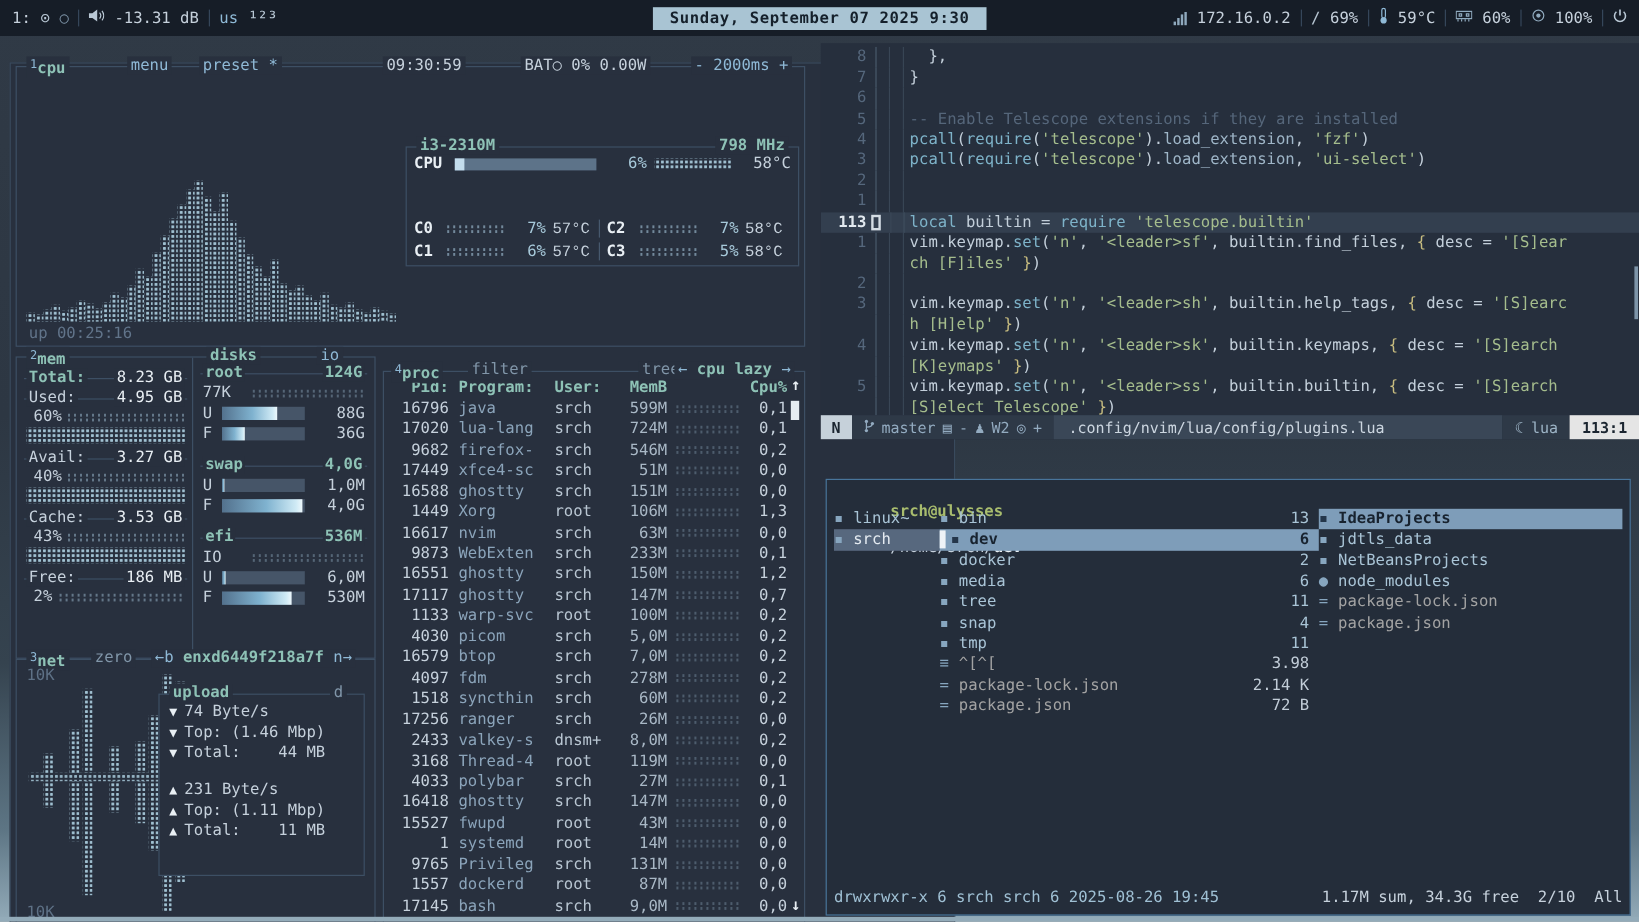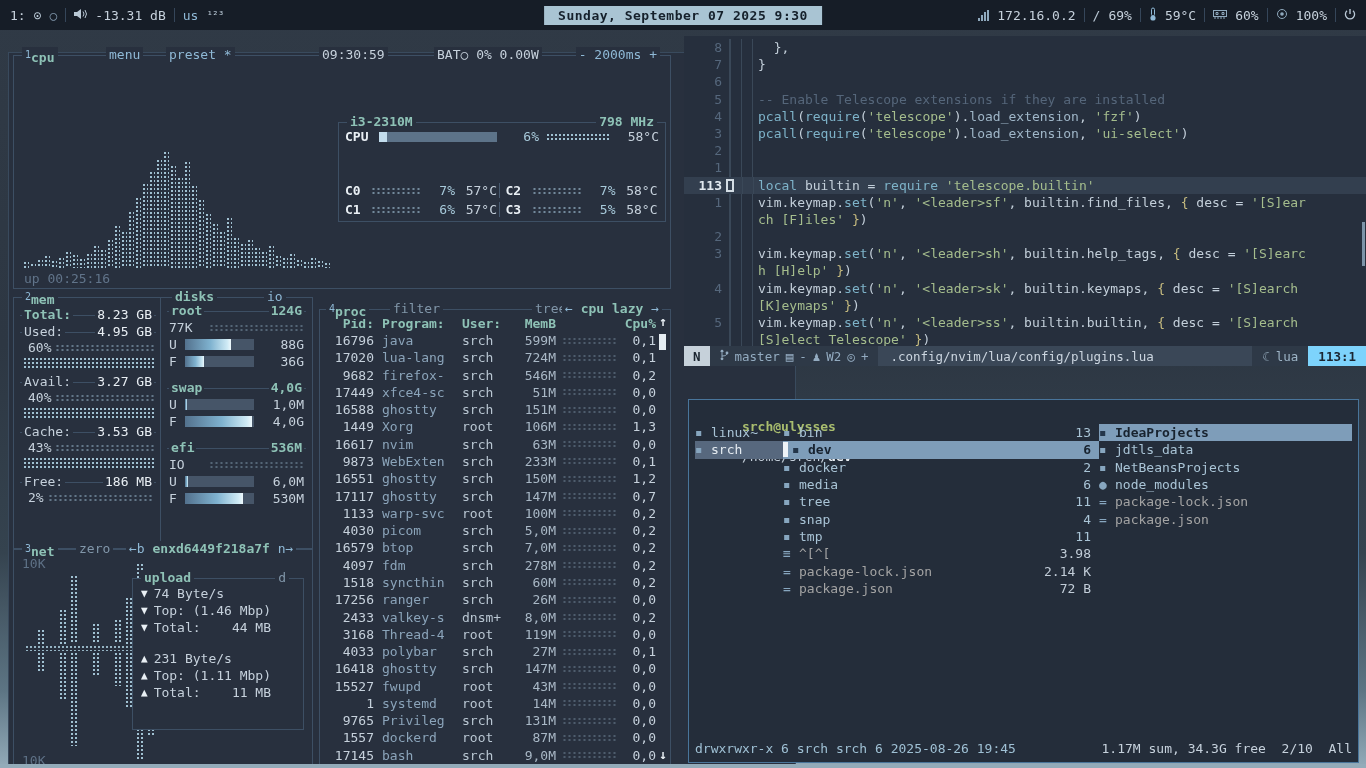--- a/index.html
+++ b/index.html
@@ -16,21 +16,21 @@
     background:linear-gradient(180deg,#303a46 0%,#2d3743 45%,#35434f 72%,#5d7584 90%,#93abb9 100%);}
   
   .topbar{position:absolute;left:0;top:0;width:1366px;height:30px;background:#161d27;
     display:flex;align-items:center;justify-content:space-between;padding:0 10px;box-sizing:border-box;}
   .tb-left,.tb-right{display:flex;align-items:center;gap:8px;white-space:pre;}
   .tb-sep{width:1px;height:14px;background:#35465a;}
   .tb-ico{color:#b9c8d5;}
   .tb-dim{color:#7d93a7;}
   .tb-date{position:absolute;left:50%;transform:translateX(-50%);background:#a9c4d3;color:#15202b;
     padding:2px 14px;font-weight:bold;letter-spacing:.5px;}
-  .kbd123{font-size:11px;color:#b9c8d5;letter-spacing:-1px;}
+  .kbd123{font-size:15px;color:#b9c8d5;letter-spacing:-1px;}
   .sigbars{display:inline-flex;align-items:flex-end;gap:1px;height:11px;}
   .sigbars i{width:2px;background:#8fa9bd;display:block;}
   .sigbars i:nth-child(1){height:3px}.sigbars i:nth-child(2){height:6px}
   .sigbars i:nth-child(3){height:9px}.sigbars i:nth-child(4){height:11px}
   .tbsvg{display:inline-block;vertical-align:-2px;}
   
   .btopwin{position:absolute;left:8px;top:36px;width:788px;height:726px;background:var(--win);
     border:1px solid #394a5d;box-sizing:border-box;margin-top:16px;}
   .panel{position:absolute;border:1px solid var(--bd);box-sizing:border-box;}
   .ptag{position:absolute;top:-9px;background:var(--win);padding:0 3px;white-space:pre;line-height:15px;}
@@ -53,21 +53,21 @@
   .cb-bar{flex:1;height:10px;background:#5d7389;margin-right:8px;position:relative;}
   .cb-fill{position:absolute;left:0;top:0;bottom:0;background:#c3dded;}
   .cb-pct{width:34px;text-align:right;color:var(--lblue);}
   .cb-dots{width:64px;height:9px;margin:0 6px;}
   .cb-temp{width:44px;text-align:right;color:var(--tx);}
   .cb-half{display:flex;align-items:center;flex:1;}
   .cb-half+.cb-half{border-left:1px solid var(--bd2);padding-left:6px;}
   .cb-name{font-weight:bold;color:var(--white);width:26px;}
   .cb-hd{width:50px;height:8px;margin-right:4px;}
   .cb-hp{width:30px;text-align:right;color:var(--lblue);}
-  .cb-ht{width:42px;text-align:right;}
+  .cb-ht{width:42px;text-align:center;font-family:Liberation Mono, monospace;}
   .cb-lav{justify-content:flex-end;color:var(--tx);}
   .uptime{position:absolute;left:10px;bottom:2px;color:#61748a;}
   
   .mem-panel{left:4px;top:244px;width:300px;height:252px;display:flex;}
   .memcol{width:146px;padding:8px 6px 4px 8px;box-sizing:border-box;}
   .diskcol{flex:1;border-left:1px solid var(--bd);padding:4px 8px 4px 8px;box-sizing:border-box;}
   .mrow{display:flex;justify-content:space-between;position:relative;height:17px;align-items:center;white-space:pre;}
   .lead::before{content:"";position:absolute;left:-2px;right:-2px;top:50%;border-top:1px solid var(--bd);}
   .lead span{position:relative;background:var(--win);padding:0 2px;}
   .mlabel{color:var(--tx);}
@@ -135,21 +135,21 @@
   .guides{flex:0 0 34px;background:repeating-linear-gradient(90deg,#3a4858 0 1px,transparent 1px 11px);background-position:8px 0;margin-right:2px;}
   .nline.cur .guides{flex-basis:22px;}
   .tk-p{color:#c3cfda}.tk-k{color:var(--kw)}.tk-s{color:var(--str)}
   .tk-c{color:var(--cm)}.tk-b{color:var(--br)}.tk-f{color:var(--fld)}
   .nscroll{position:absolute;right:1px;top:186px;width:3px;height:44px;background:#7d94a8;}
   .statusline{position:absolute;left:0;bottom:0;right:0;height:20px;display:flex;align-items:stretch;font-size:12.5px;}
   .sl-mode{background:#c6d1da;color:#1b2530;font-weight:bold;padding:0 9px;display:flex;align-items:center;}
   .sl-git{background:#2e3947;color:#93abc0;display:flex;align-items:center;gap:6px;padding:0 10px;white-space:pre;}
   .sl-path{background:#3a4757;color:#ccd6e0;flex:1;display:flex;align-items:center;padding:0 12px;}
   .sl-ft{background:#2e3947;color:#9db4c6;display:flex;align-items:center;gap:6px;padding:0 10px;}
-  .sl-pos{background:#7dd3fc;color:#1b2530;font-weight:bold;padding:0 10px;display:flex;align-items:center;}
+  .sl-pos{background:#e5e5e5;color:#1b2530;font-weight:bold;padding:0 10px;display:flex;align-items:center;}
   
   .vifm{position:absolute;left:688px;top:399px;width:671px;height:364px;background:var(--vbg);
     border:1px solid #49759b;box-sizing:border-box;padding:4px 6px;}
   .vtitle{height:18px;white-space:pre;margin-bottom:2px;}
   .vuser{color:#a9bd6e;font-weight:bold;}
   .vpath{color:var(--tx);}
   .vdir{color:var(--white);font-weight:bold;}
   .vcols{display:flex;position:absolute;left:6px;right:6px;top:24px;bottom:24px;}
   .vcol1{width:88px;}
   .vcol2{width:316px;}

